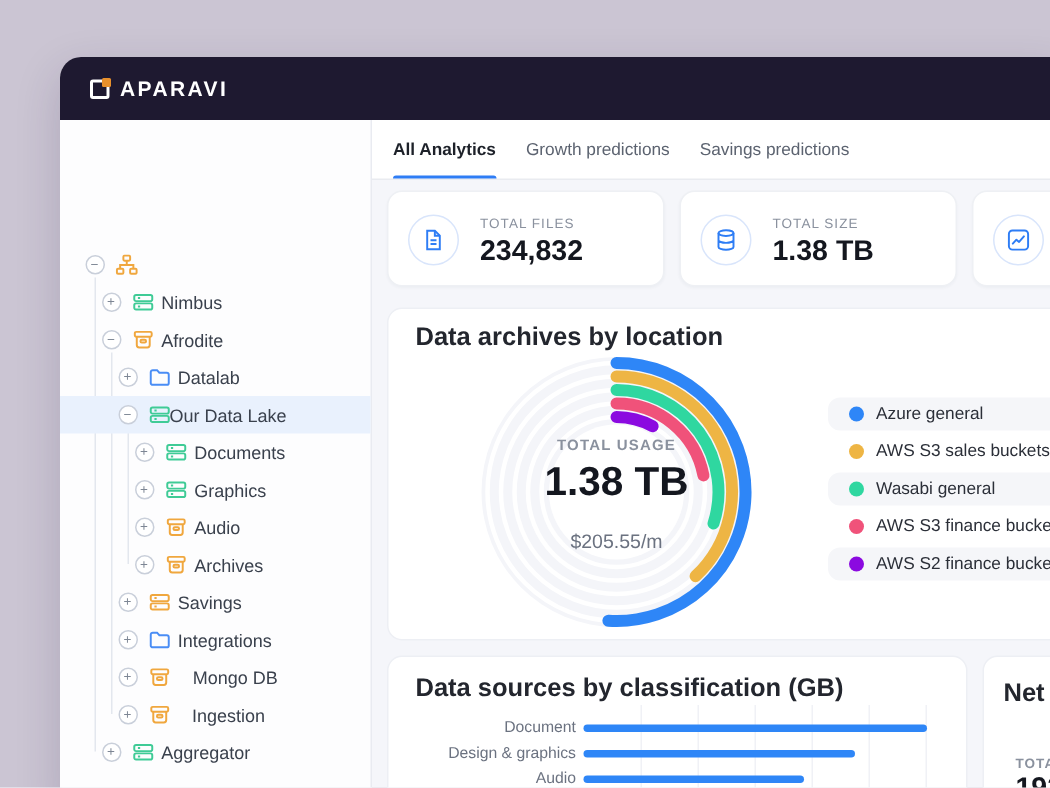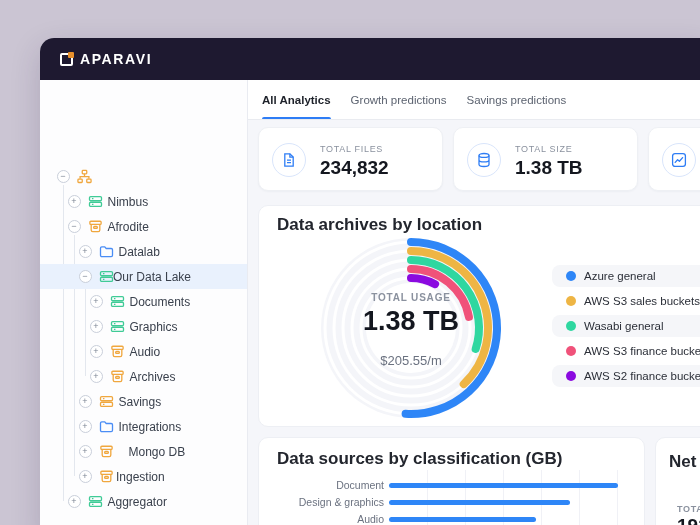--- a/index.html
+++ b/index.html
@@ -233,21 +233,21 @@
         </div>
         <div class="trow" style="top: 346px;">
           <div class="toggle" style="left: 38.5px;">+</div>
           <div class="ticon" style="left: 58.5px;">
             <svg viewBox="0 0 16 16" fill="none" stroke="#f0a73e" stroke-width="1.4">
               <rect x="2" y="2.4" width="12" height="3.4" rx="1"></rect>
               <path d="M3.4 5.8v6a1.7 1.7 0 0 0 1.7 1.7h5.8a1.7 1.7 0 0 0 1.7-1.7v-6"></path>
               <rect x="6" y="8" width="4" height="2" rx="1"></rect>
             </svg>
           </div>
-          <div class="tlabel" style="left: 76px;">Ingestion</div>
+          <div class="tlabel" style="left: 88px;">Ingestion</div>
         </div>
         <div class="trow" style="top: 371px;">
           <div class="toggle" style="left: 27.5px;">+</div>
           <div class="ticon" style="left: 47.5px;">
             <svg viewBox="0 0 16 16" fill="none" stroke="#3fcb96" stroke-width="1.4">
               <rect x="1.6" y="2.8" width="12.8" height="4.4" rx="1.3"></rect>
               <rect x="1.6" y="8.8" width="12.8" height="4.4" rx="1.3"></rect>
               <path d="M4.2 5h1.6M4.2 11h1.6"></path>
             </svg>
           </div>

